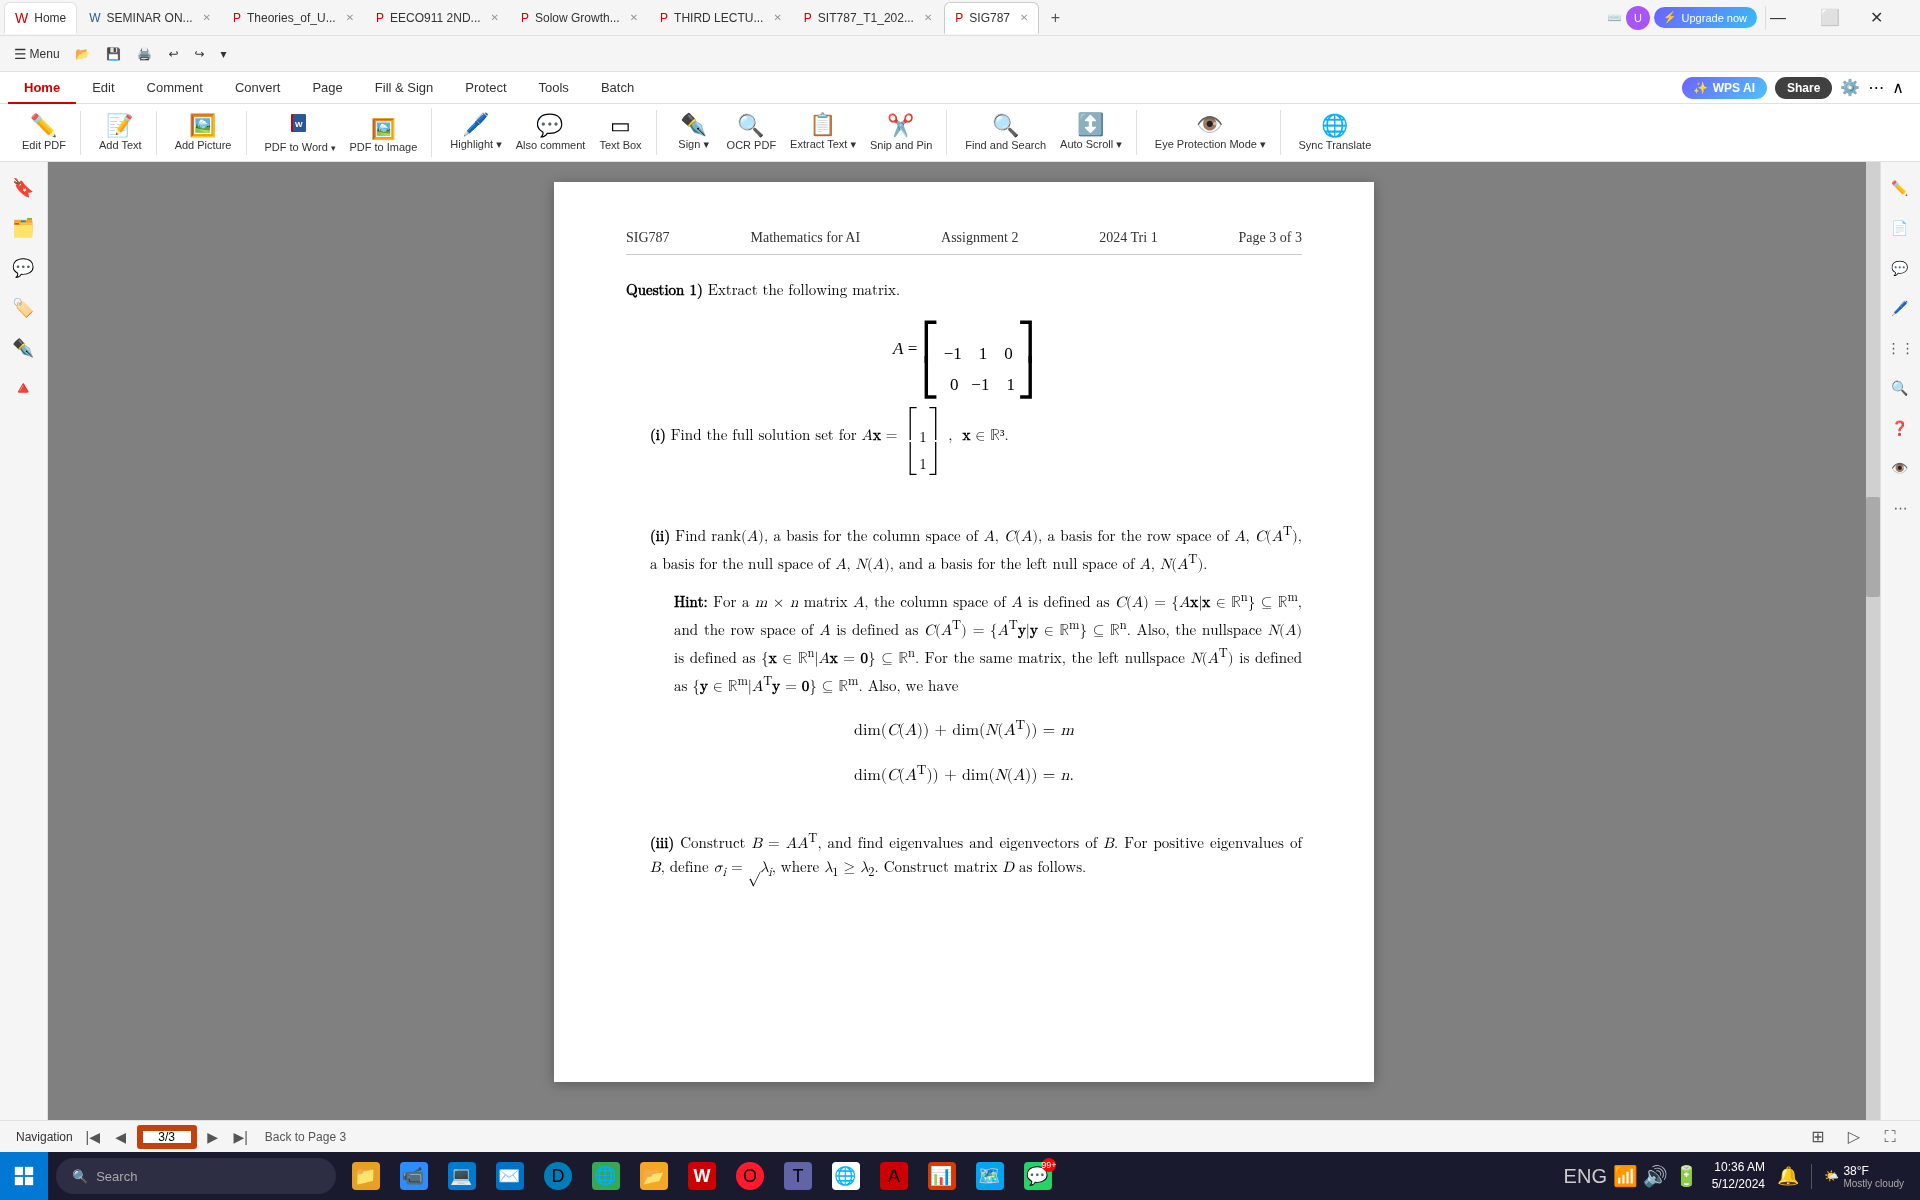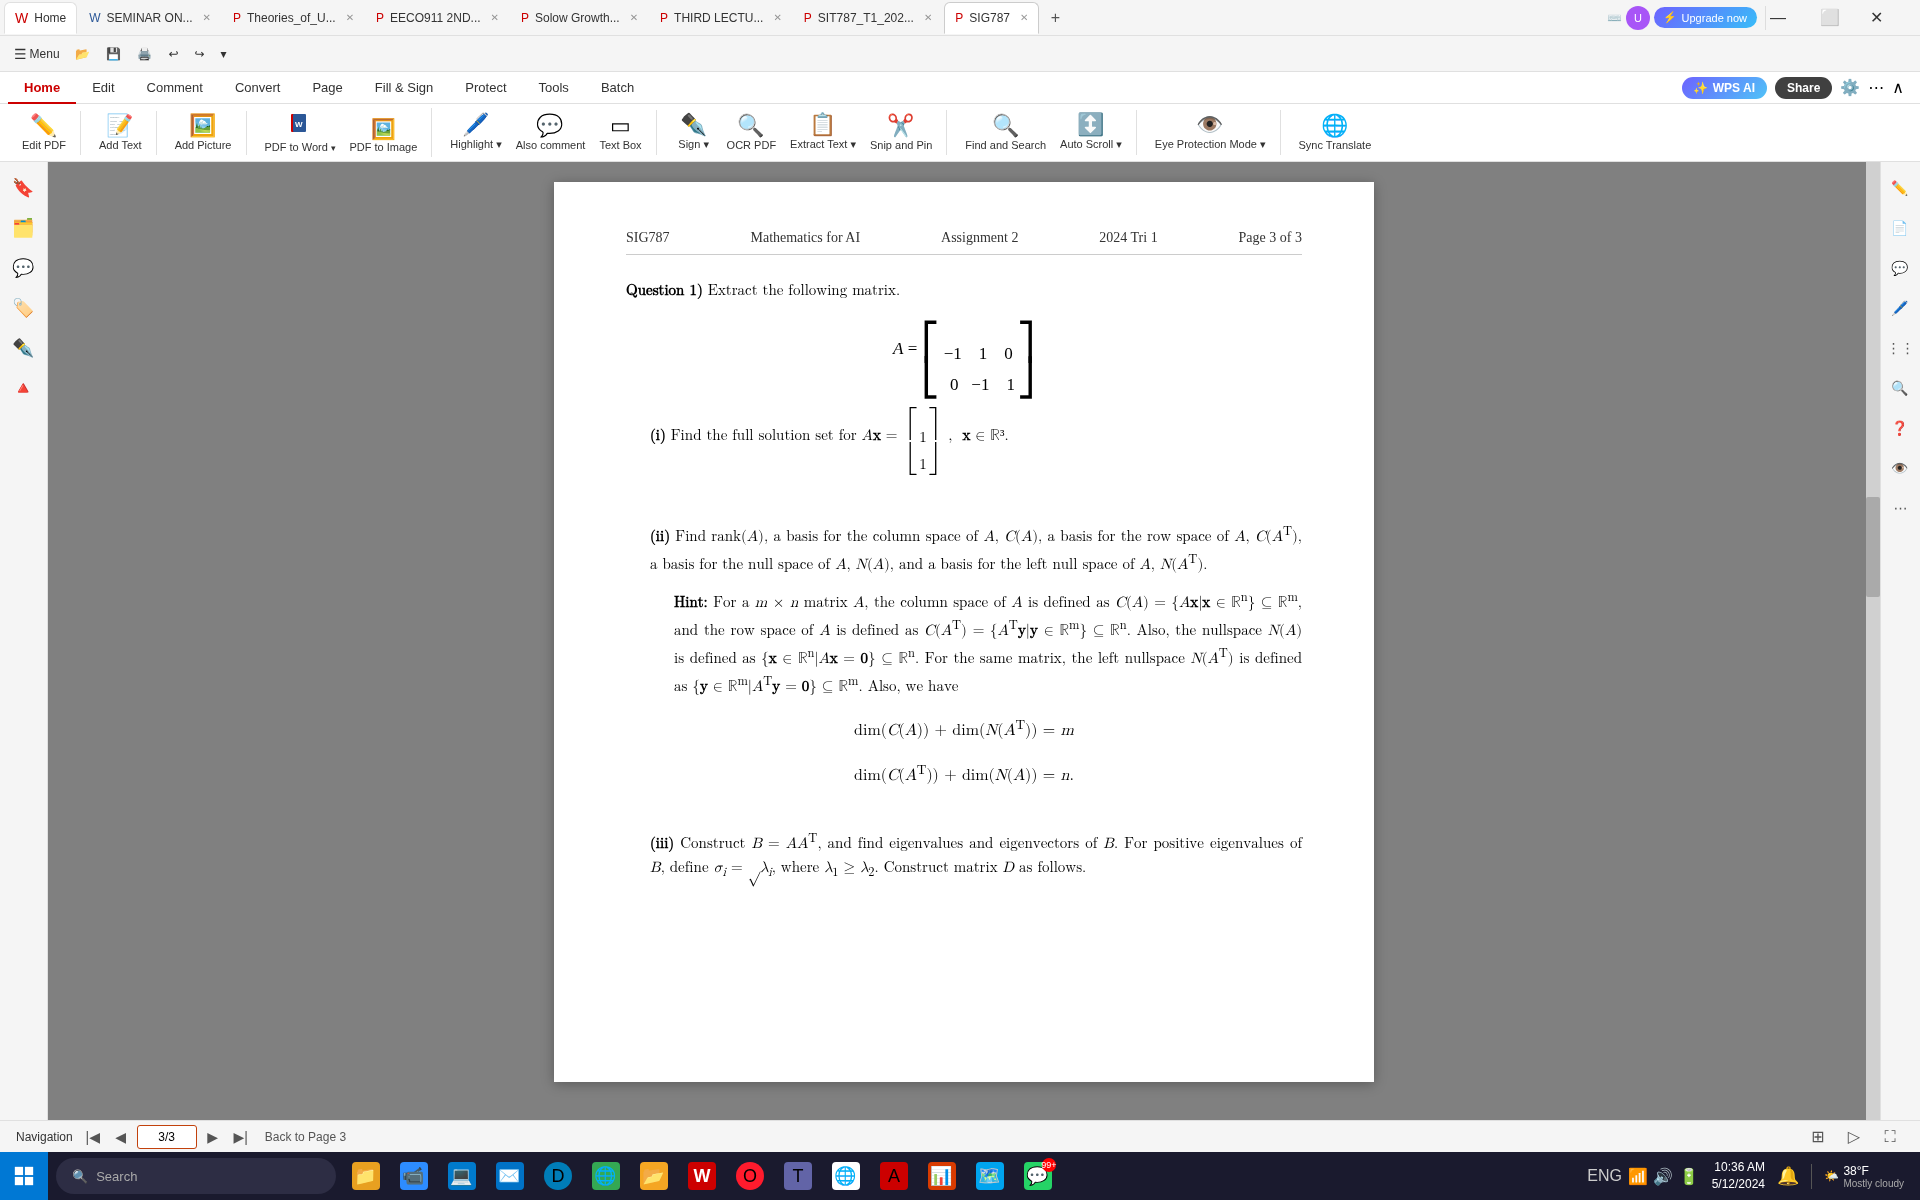--- a/index.html
+++ b/index.html
@@ -63,31 +63,31 @@
     .pdf-header { display: flex; justify-content: space-between; align-items: center; font-size: 14px; color: #333; border-bottom: 1px solid #ccc; padding-bottom: 8px; margin-bottom: 24px; font-family: serif; }
     .pdf-content { font-family: 'Computer Modern', 'Latin Modern Math', Georgia, serif; font-size: 15px; line-height: 1.6; color: #000; }
 
     
     .sidebar-right { width: 40px; background: #f5f5f5; border-left: 1px solid #e0e0e0; display: flex; flex-direction: column; align-items: center; padding: 8px 0; gap: 4px; }
 
     
     .statusbar { height: 32px; background: #f5f5f5; border-top: 1px solid #e0e0e0; display: flex; align-items: center; padding: 0 16px; gap: 16px; font-size: 12px; color: #333; }
     .statusbar-nav { display: flex; align-items: center; gap: 4px; }
     .nav-btn { width: 24px; height: 24px; border: none; background: transparent; cursor: pointer; border-radius: 3px; display: flex; align-items: center; justify-content: center; font-size: 14px; color: #555; }
-    .page-input { width: 60px; height: 24px; border: 1px solid #c2410c; border-radius: 3px; text-align: center; font-size: 12px; padding: 0 4px; }
+    .page-input { width: 60px; height: 24px; border: 6px solid #c2410c; border-radius: 3px; text-align: center; font-size: 12px; padding: 0 4px; }
     .statusbar-right { margin-left: auto; display: flex; align-items: center; gap: 8px; }
     .status-icon-btn { width: 28px; height: 28px; border: none; background: transparent; cursor: pointer; border-radius: 3px; display: flex; align-items: center; justify-content: center; font-size: 16px; color: #555; }
 
     
     .math-block { margin: 16px 0; text-align: center; font-size: 16px; }
     p { margin-bottom: 10px; text-align: justify; }
 
     
     .notif-area { display: flex; align-items: center; gap: 6px; }
-    .notif-icon { font-size: 16px; color: #ccc; cursor: pointer; }
+    .notif-icon { font-size: 20px; color: #ccc; cursor: pointer; }
 
     .indent { padding-left: 24px; }
     .indent2 { padding-left: 48px; }
   </style>
 </head>
 <body>
 
 <div class="window">
 
   <div class="titlebar">

